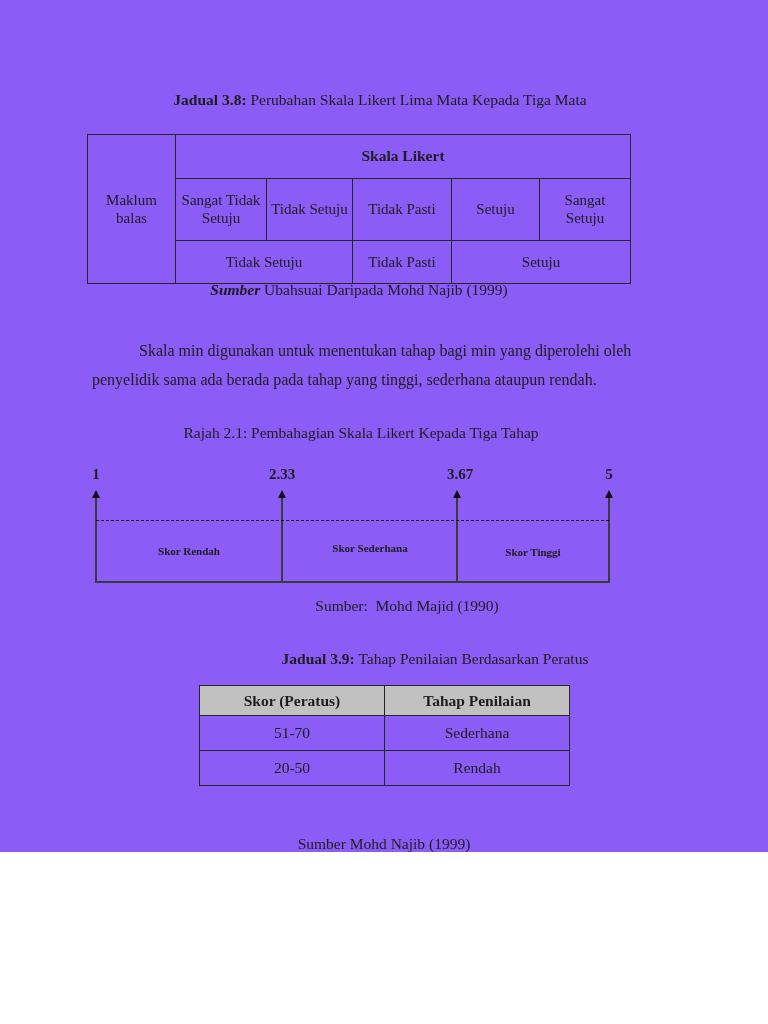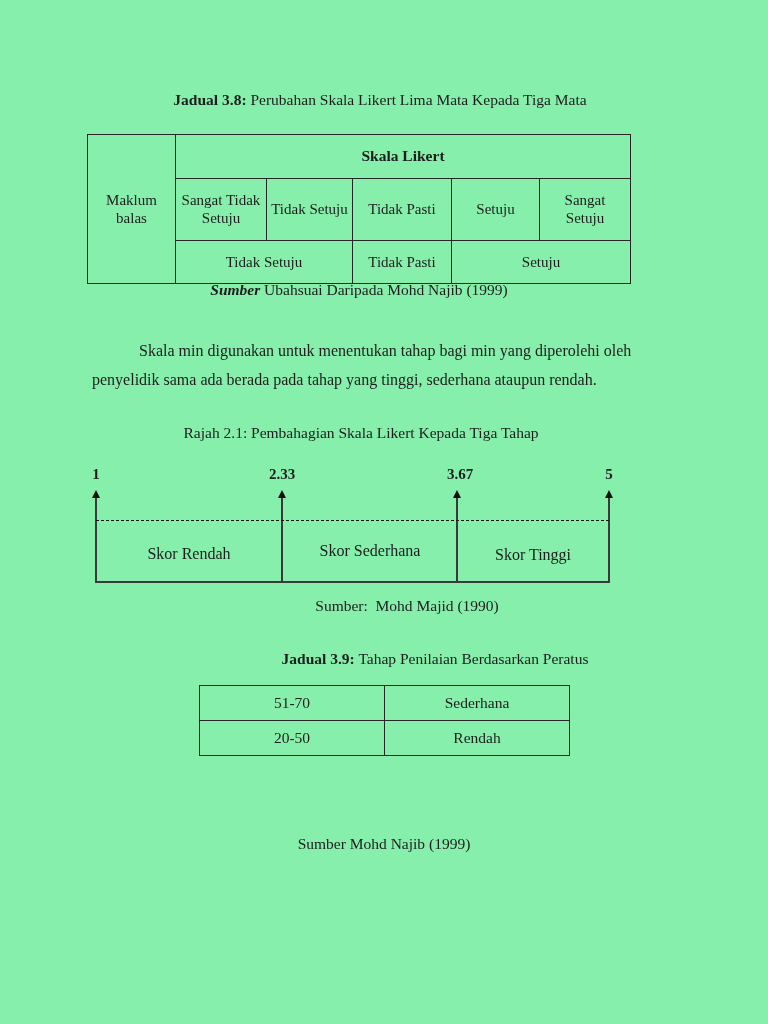--- a/index.html
+++ b/index.html
@@ -1,19 +1,19 @@
 <!DOCTYPE html>
 <html><head>
 <meta charset="utf-8">
 <style>
   html,body { margin:0; padding:0; background:#ffffff; }
   .page {
     position:relative;
-    width:768px; height:1024px;
-    background:#86efac;
+    width:768px; height:852px;
+    background:#8b5cf6;
     font-family:"Liberation Serif","DejaVu Serif",serif;
     color:#1d1d1d;
     overflow:hidden;
   }
   .cap { position:absolute; white-space:pre; font-size:15.5px; line-height:1.15; transform:translateX(-50%); }
   .cap b { font-weight:bold; }
   .cap .src-bold { font-weight:bold; font-style:italic; }
 
   
   .paraline { position:absolute; white-space:pre; font-size:16px; }
@@ -48,21 +48,21 @@
   
   .dg-tick { position:absolute; font-size:15px; font-weight:bold; transform:translateX(-50%); white-space:pre; }
   .dg-arrowhead {
     position:absolute; width:0; height:0;
     border-left:4.5px solid transparent; border-right:4.5px solid transparent;
     border-bottom:8px solid #111;
   }
   .dg-vline { position:absolute; width:2px; background:#3a3a3a; }
   .dg-dash { position:absolute; border-top:1.6px dashed #151515; height:0; }
   .dg-base { position:absolute; height:2px; background:#3a3a3a; }
-  .dg-seg { position:absolute; font-size:16px; transform:translateX(-50%); white-space:pre; }
+  .dg-seg { position:absolute; font-size:11px; transform:translateX(-50%); white-space:pre;font-weight:bold; }
 </style>
 </head>
 <body>
 
 <div class="page">
 
   <div class="cap" style="left:380px; top:91px;"><b>Jadual 3.8:</b><span> Perubahan Skala Likert Lima Mata Kepada Tiga Mata</span></div>
 
   <table class="t38">
     <colgroup>
@@ -127,20 +127,24 @@
   <div class="cap" style="left:407px; top:597px;">Sumber:  Mohd Majid (1990)</div>
 
   <div class="cap" style="left:404px; top:650px;margin-left:31px;"><b>Jadual 3.9:</b><span> Tahap Penilaian Berdasarkan Peratus</span></div>
 
   <table class="t39">
     <colgroup>
         <col style="width:185px">
         <col style="width:185px">
       </colgroup>
     <tbody>
+      <tr class="head">
+        <td style="background:#c1c1c1;">Skor (Peratus)</td>
+        <td style="background:#c1c1c1;">Tahap Penilaian</td>
+      </tr>
       <tr class="r" style="height:35px">
         <td>51-70</td>
         <td>Sederhana</td>
       </tr>
       <tr class="r">
         <td>20-50</td>
         <td>Rendah</td>
       </tr>
     </tbody>
   </table>

